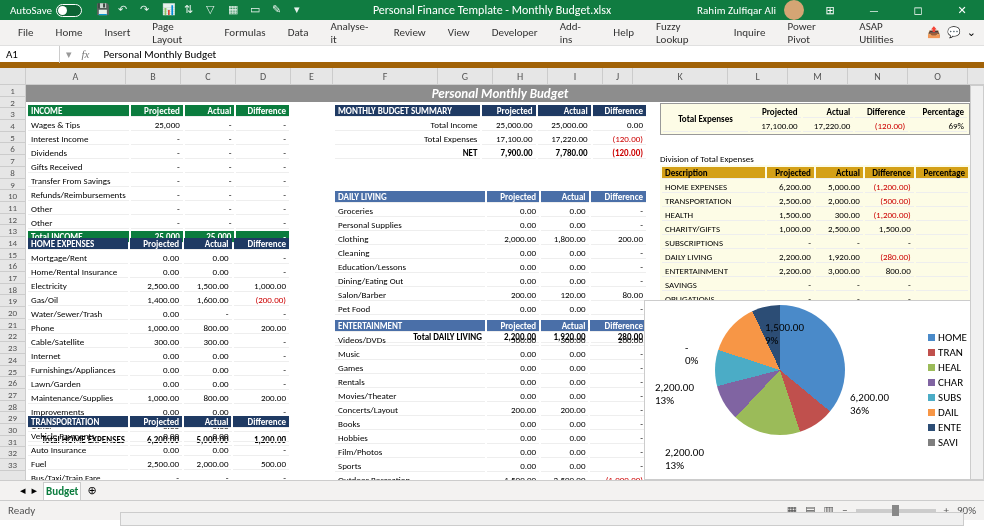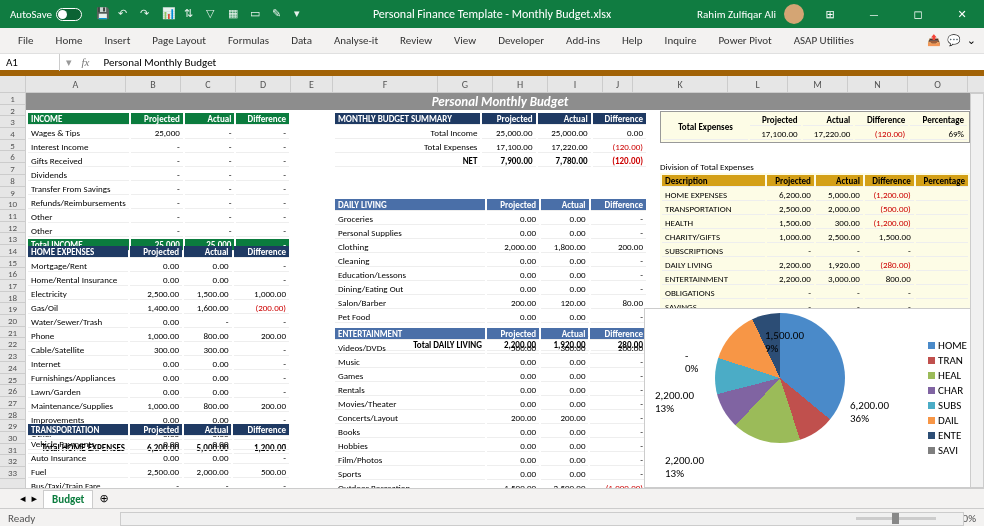--- a/index.html
+++ b/index.html
@@ -1,17 +1,17 @@
 <!DOCTYPE html>
 <html><head>
 <meta charset="utf-8">
 <style>
 *{margin:0;padding:0;box-sizing:border-box;font-family:'Segoe UI',Calibri,sans-serif;font-size:11px}
 body{background:#fff;overflow:hidden;width:984px;height:526px}
-.title-bar{background:#107c41;height:28px;display:flex;align-items:center;color:#fff;padding:0 4px}
+.title-bar{background:#107c41;height:20px;display:flex;align-items:center;color:#fff;padding:0 4px}
 .title-bar .autosave{display:flex;align-items:center;gap:4px;padding:2px 6px;font-size:10px}
 .title-bar .toggle{width:26px;height:13px;border:1px solid #fff;border-radius:7px;position:relative;background:rgba(0,0,0,0.2)}
 .title-bar .toggle::after{content:'';position:absolute;width:9px;height:9px;border-radius:50%;background:#fff;top:1px;left:1px}
 .title-bar .qat{display:flex;gap:8px;margin-left:8px;align-items:center}
 .title-bar .qat-icon{width:14px;height:14px;opacity:0.9;cursor:pointer}
 .title-bar .doc-title{position:absolute;left:50%;transform:translateX(-50%);font-size:12px}
 .title-bar .right{margin-left:auto;display:flex;align-items:center;gap:8px}
 .title-bar .avatar{width:20px;height:20px;border-radius:50%;background:#d4a574}
 .title-bar .win-btn{width:36px;height:28px;display:flex;align-items:center;justify-content:center;cursor:pointer}
 .ribbon-tabs{background:#f3f2f1;height:26px;display:flex;align-items:center;padding:0 8px;gap:2px;border-bottom:1px solid #e0e0e0}
@@ -43,21 +43,21 @@
 .neg{color:#c00}
 .tot{font-weight:bold}
 .pie-container{position:absolute;bottom:0;right:10px;width:330px;height:180px;border:1px solid #ccc;background:#fff}
 .pie-title{text-align:center;font-weight:bold;font-size:11px;padding:3px}
 .pie{width:130px;height:130px;border-radius:50%;margin:4px 0 0 70px;background:conic-gradient(#4a8ac9 0 36%, #c0504d 36% 45%, #9bbb59 45% 62%, #8064a2 62% 71%, #4bacc6 71% 80%, #f79646 80% 93%, #2c4d75 93% 100%)}
 .legend{position:absolute;right:6px;top:30px;font-size:8px}
 .legend div{display:flex;align-items:center;gap:3px;margin-bottom:2px}
 .leg-sq{width:7px;height:7px}
 .pie-label{position:absolute;font-size:8px}
 .sheet-tabs{height:20px;background:#f3f2f1;display:flex;align-items:center;border-top:1px solid #ccc;padding:0 20px;gap:6px}
-.sheet-tab{background:#fff;padding:2px 8px;border:1px solid #ccc;border-bottom:none;font-weight:bold;color:#0b7c3e}
+.sheet-tab{background:#fff;padding:2px 2px;border:1px solid #ccc;border-bottom:none;font-weight:bold;color:#0b7c3e}
 .status-bar{height:20px;background:#f3f2f1;display:flex;align-items:center;padding:0 8px;border-top:1px solid #ccc;font-size:10px;color:#555}
 .status-bar .right{margin-left:auto;display:flex;gap:8px;align-items:center}
 .zoom-slider{width:80px;height:3px;background:#ccc;position:relative}
 .zoom-slider::after{content:'';position:absolute;width:7px;height:11px;background:#888;top:-4px;left:36px}
 .scrollbar-h{position:absolute;bottom:0;left:120px;right:20px;height:14px;background:#f0f0f0;border:1px solid #ccc}
 .scrollbar-v{position:absolute;right:0;top:0;bottom:0;width:14px;background:#f0f0f0;border:1px solid #ccc}
 </style>
 </head>
 <body>
 
@@ -95,20 +95,21 @@
   <span class="tab">Insert</span>
   <span class="tab">Page Layout</span>
   <span class="tab">Formulas</span>
   <span class="tab">Data</span>
   <span class="tab">Analyse-it</span>
   <span class="tab">Review</span>
   <span class="tab">View</span>
   <span class="tab">Developer</span>
   <span class="tab">Add-ins</span>
   <span class="tab">Help</span>
+  <span class="tab">Fuzzy Lookup</span>
   <span class="tab">Inquire</span>
   <span class="tab">Power Pivot</span>
   <span class="tab">ASAP Utilities</span>
   <div class="right-icons">
     <span>📤</span>
     <span>💬</span>
     <span>⌄</span>
   </div>
 </div>
 
@@ -196,27 +197,27 @@
               <td class="r">-</td>
               <td class="r">-</td>
             </tr>
             <tr>
               <td>Interest Income</td>
               <td class="r">-</td>
               <td class="r">-</td>
               <td class="r">-</td>
             </tr>
             <tr>
+              <td>Dividends</td>
+              <td class="r">-</td>
+              <td class="r">-</td>
+              <td class="r">-</td>
+            </tr>
+            <tr>
               <td>Gifts Received</td>
-              <td class="r">-</td>
-              <td class="r">-</td>
-              <td class="r">-</td>
-            </tr>
-            <tr>
-              <td>Dividends</td>
               <td class="r">-</td>
               <td class="r">-</td>
               <td class="r">-</td>
             </tr>
             <tr>
               <td>Transfer From Savings</td>
               <td class="r">-</td>
               <td class="r">-</td>
               <td class="r">-</td>
             </tr>
@@ -355,28 +356,28 @@
               <td class="r"></td>
             </tr>
             <tr>
               <td>ENTERTAINMENT</td>
               <td class="r">2,200.00</td>
               <td class="r">3,000.00</td>
               <td class="r">800.00</td>
               <td class="r"></td>
             </tr>
             <tr>
+              <td>SAVINGS</td>
+              <td class="r">-</td>
+              <td class="r">-</td>
+              <td class="r">-</td>
+              <td class="r"></td>
+            </tr>
+            <tr>
               <td>OBLIGATIONS</td>
-              <td class="r">-</td>
-              <td class="r">-</td>
-              <td class="r">-</td>
-              <td class="r"></td>
-            </tr>
-            <tr>
-              <td>SAVINGS</td>
               <td class="r">-</td>
               <td class="r">-</td>
               <td class="r">-</td>
               <td class="r"></td>
             </tr>
             <tr>
               <td>MISCELLANEOUS</td>
               <td class="r">1,500.00</td>
               <td class="r">2,500.00</td>
               <td class="r">1,000.00</td>

